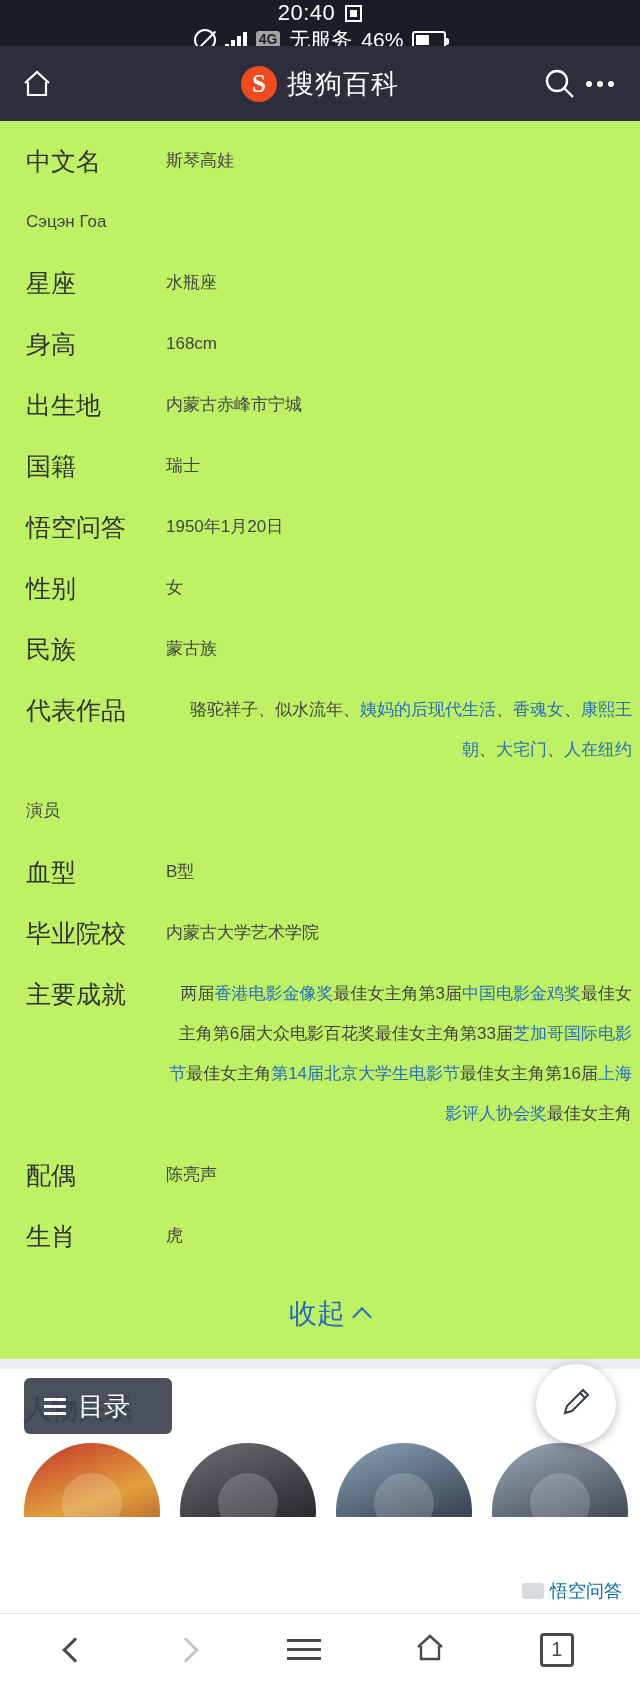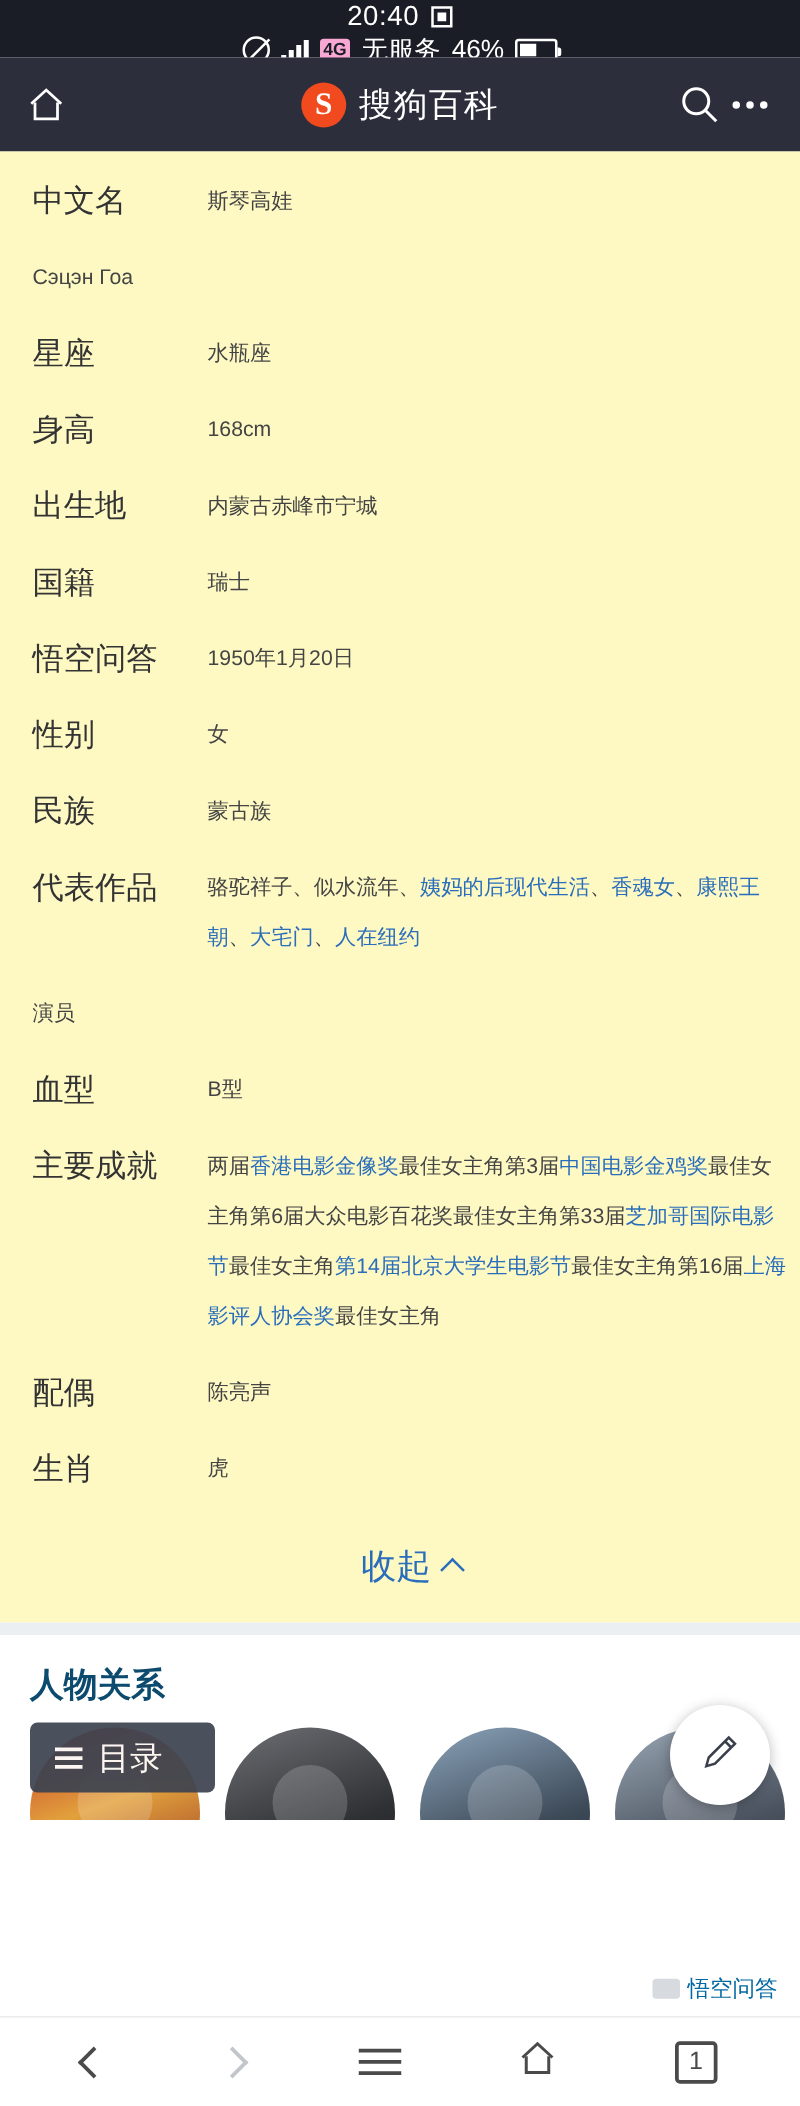--- a/index.html
+++ b/index.html
@@ -52,21 +52,21 @@
     background: #ffffff;
     transform: rotate(-45deg);
   }
   .bars { display: flex; align-items: flex-end; gap: 2px; height: 20px; }
   .bars i { display: block; width: 4px; background: #ffffff; }
   .bars i:nth-child(1) { height: 6px; }
   .bars i:nth-child(2) { height: 10px; }
   .bars i:nth-child(3) { height: 14px; }
   .bars i:nth-child(4) { height: 18px; }
   .net-tag {
-    background: #f9a8d4; color: #1b1d26;
+    background: #a3a3a3; color: #1b1d26;
     font-size: 14px; font-weight: bold;
     padding: 1px 3px; border-radius: 3px;
     line-height: 1.1;
   }
   .battery {
     width: 34px; height: 18px;
     border: 2px solid #ffffff;
     border-radius: 3px;
     position: relative;
     display: inline-block;
@@ -118,41 +118,41 @@
     letter-spacing: 1px;
   }
   .appbar .spacer { flex: 1; }
   .search-icon, .more-icon { width: 40px; height: 40px; position: relative; }
   .more-icon { display: flex; align-items: center; justify-content: center; gap: 5px; }
   .more-icon i { width: 6px; height: 6px; border-radius: 50%; background: #ffffff; display: block; }
 
   
   .content {
     padding: 20px 8px 0 26px;
-    background: #fef9c3;
+    background: #bef264;
   }
   .row {
     display: flex;
     margin-bottom: 21px;
     line-height: 40px;
   }
   .row .k {
     width: 140px;
     flex: 0 0 140px;
     color: #333333;
     font-size: 25px;
   }
   .row .v {
     flex: 1;
     color: #444444;
     font-size: 17px;
     word-break: break-all;
   }
   .lnk { color: #2a6ebb; }
-  .v-wrap { line-height: 40px; }
+  .v-wrap { line-height: 40px; text-align: right; }
 
   .collapse {
     text-align: center;
     color: #2a6ebb;
     font-size: 28px;
     padding: 18px 0 26px 0;
     display: flex;
     align-items: center;
     justify-content: center;
     gap: 10px;
@@ -392,20 +392,24 @@
 
   <div class="row">
     <div class="v">演员</div>
   </div>
 
   <div class="row">
     <div class="k">血型</div>
     <div class="v">B型</div>
   </div>
 
+  <div class="row">
+    <div class="k">毕业院校</div>
+    <div class="v lnk">内蒙古大学艺术学院</div>
+  </div>
 
   <div class="row">
     <div class="k">主要成就</div>
     <div class="v v-wrap">
       <span>两届</span><span class="lnk">香港电影金像奖</span><span>最佳女主角第3届</span><span class="lnk">中国电影金鸡奖</span><span>最佳女主角第6届大众电影百花奖最佳女主角第33届</span><span class="lnk">芝加哥国际电影节</span><span>最佳女主角</span><span class="lnk">第14届北京大学生电影节</span><span>最佳女主角第16届</span><span class="lnk">上海影评人协会奖</span><span>最佳女主角</span>
     </div>
   </div>
 
   <div class="row">
     <div class="k">配偶</div>

